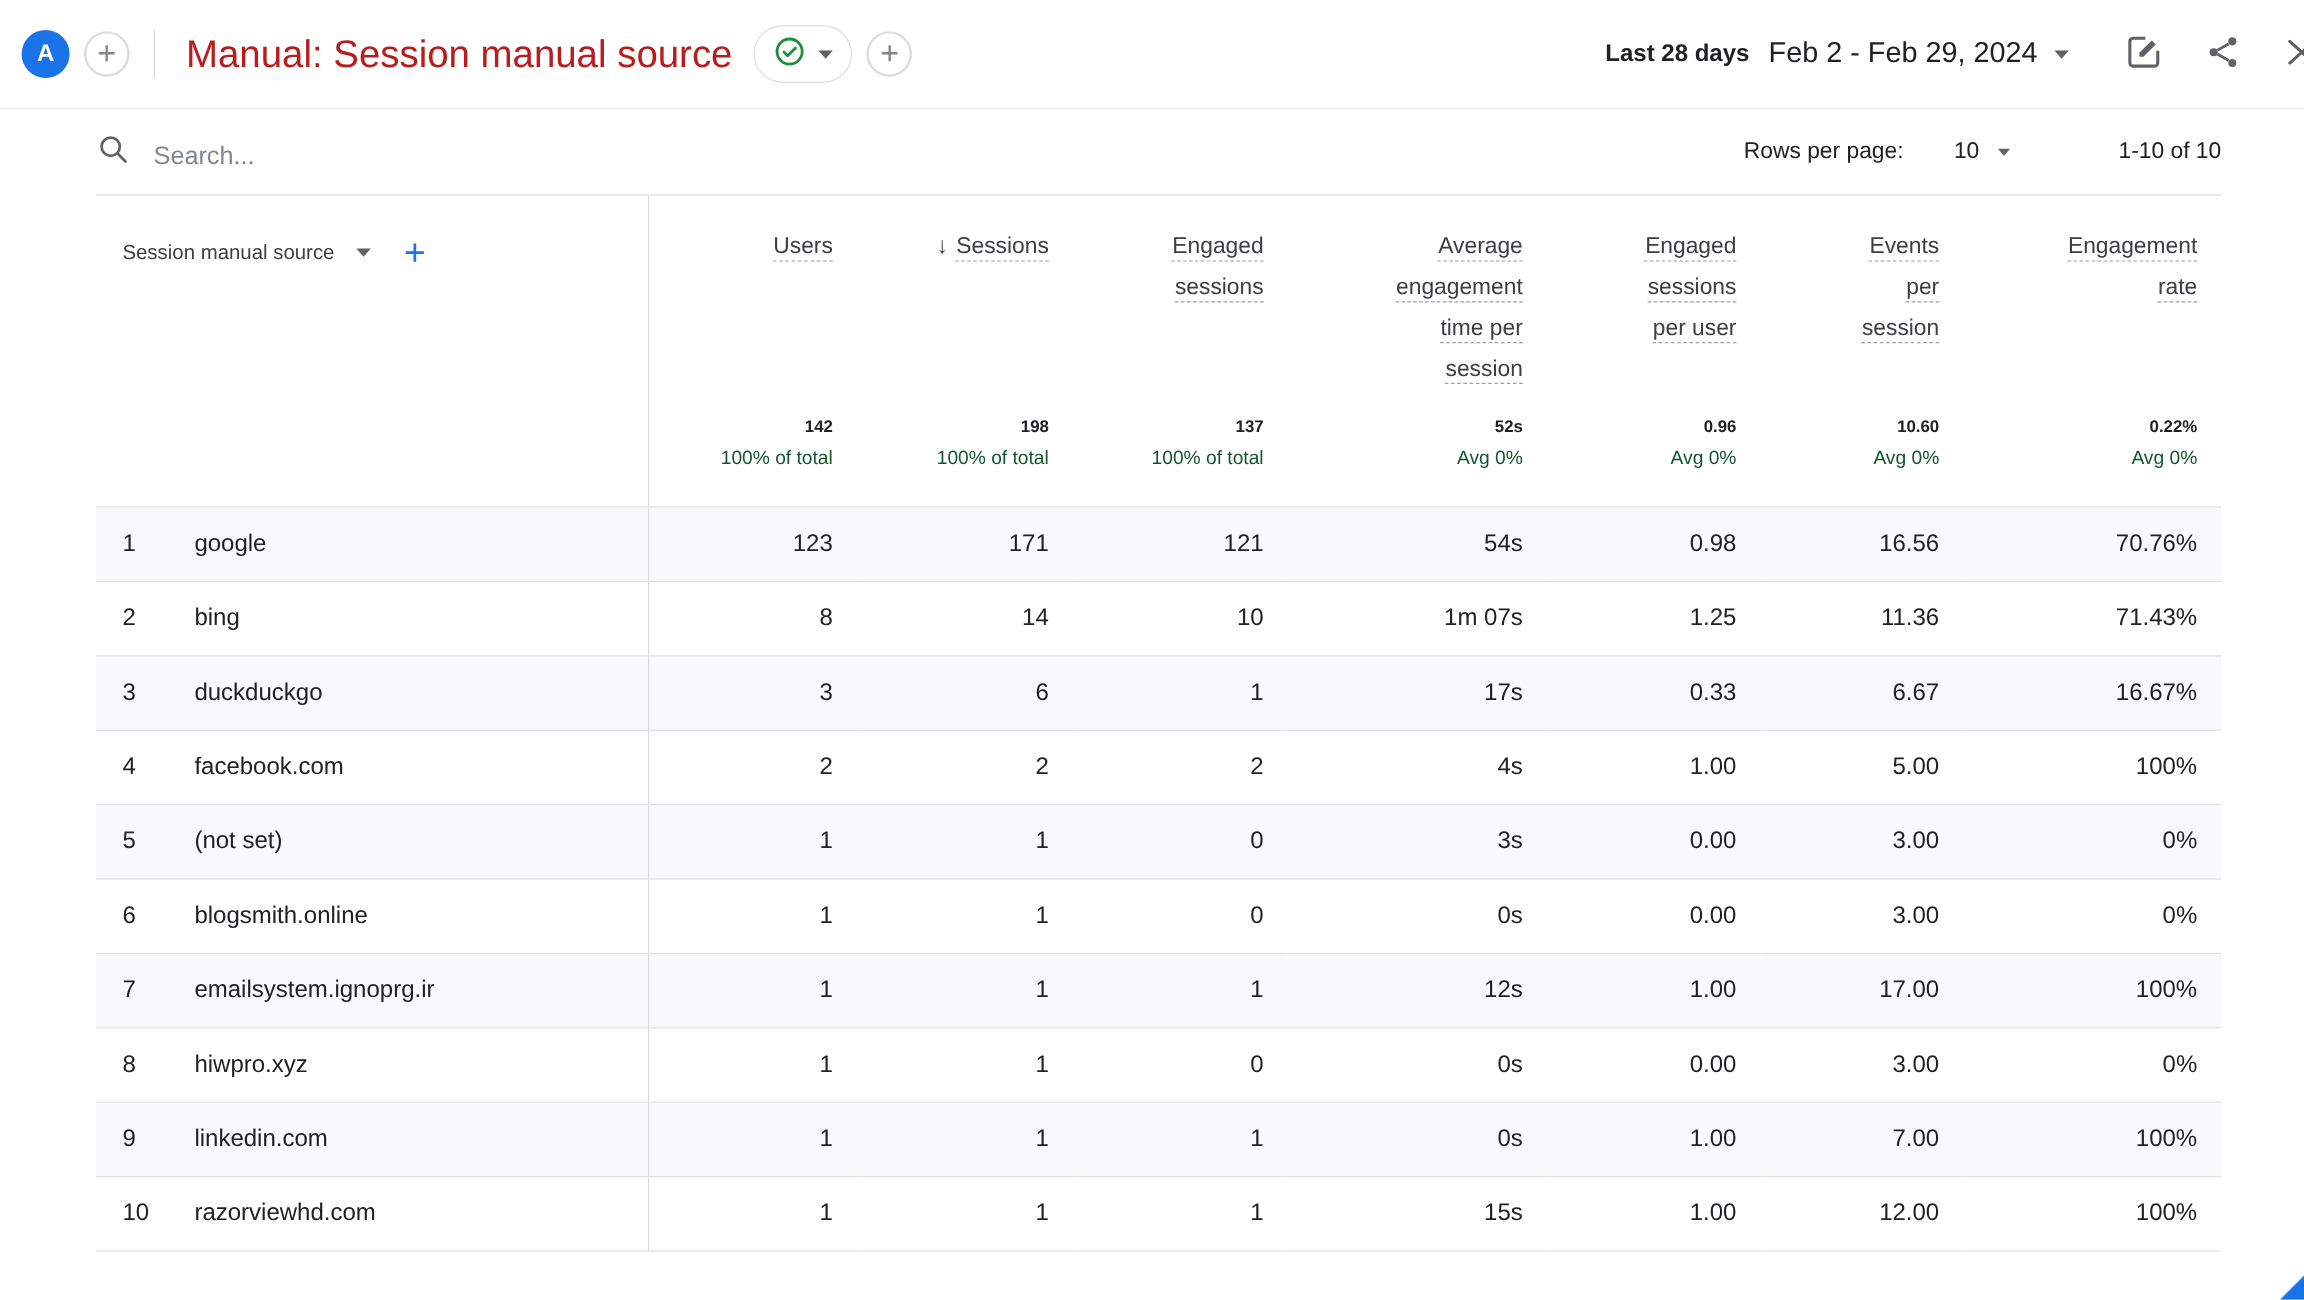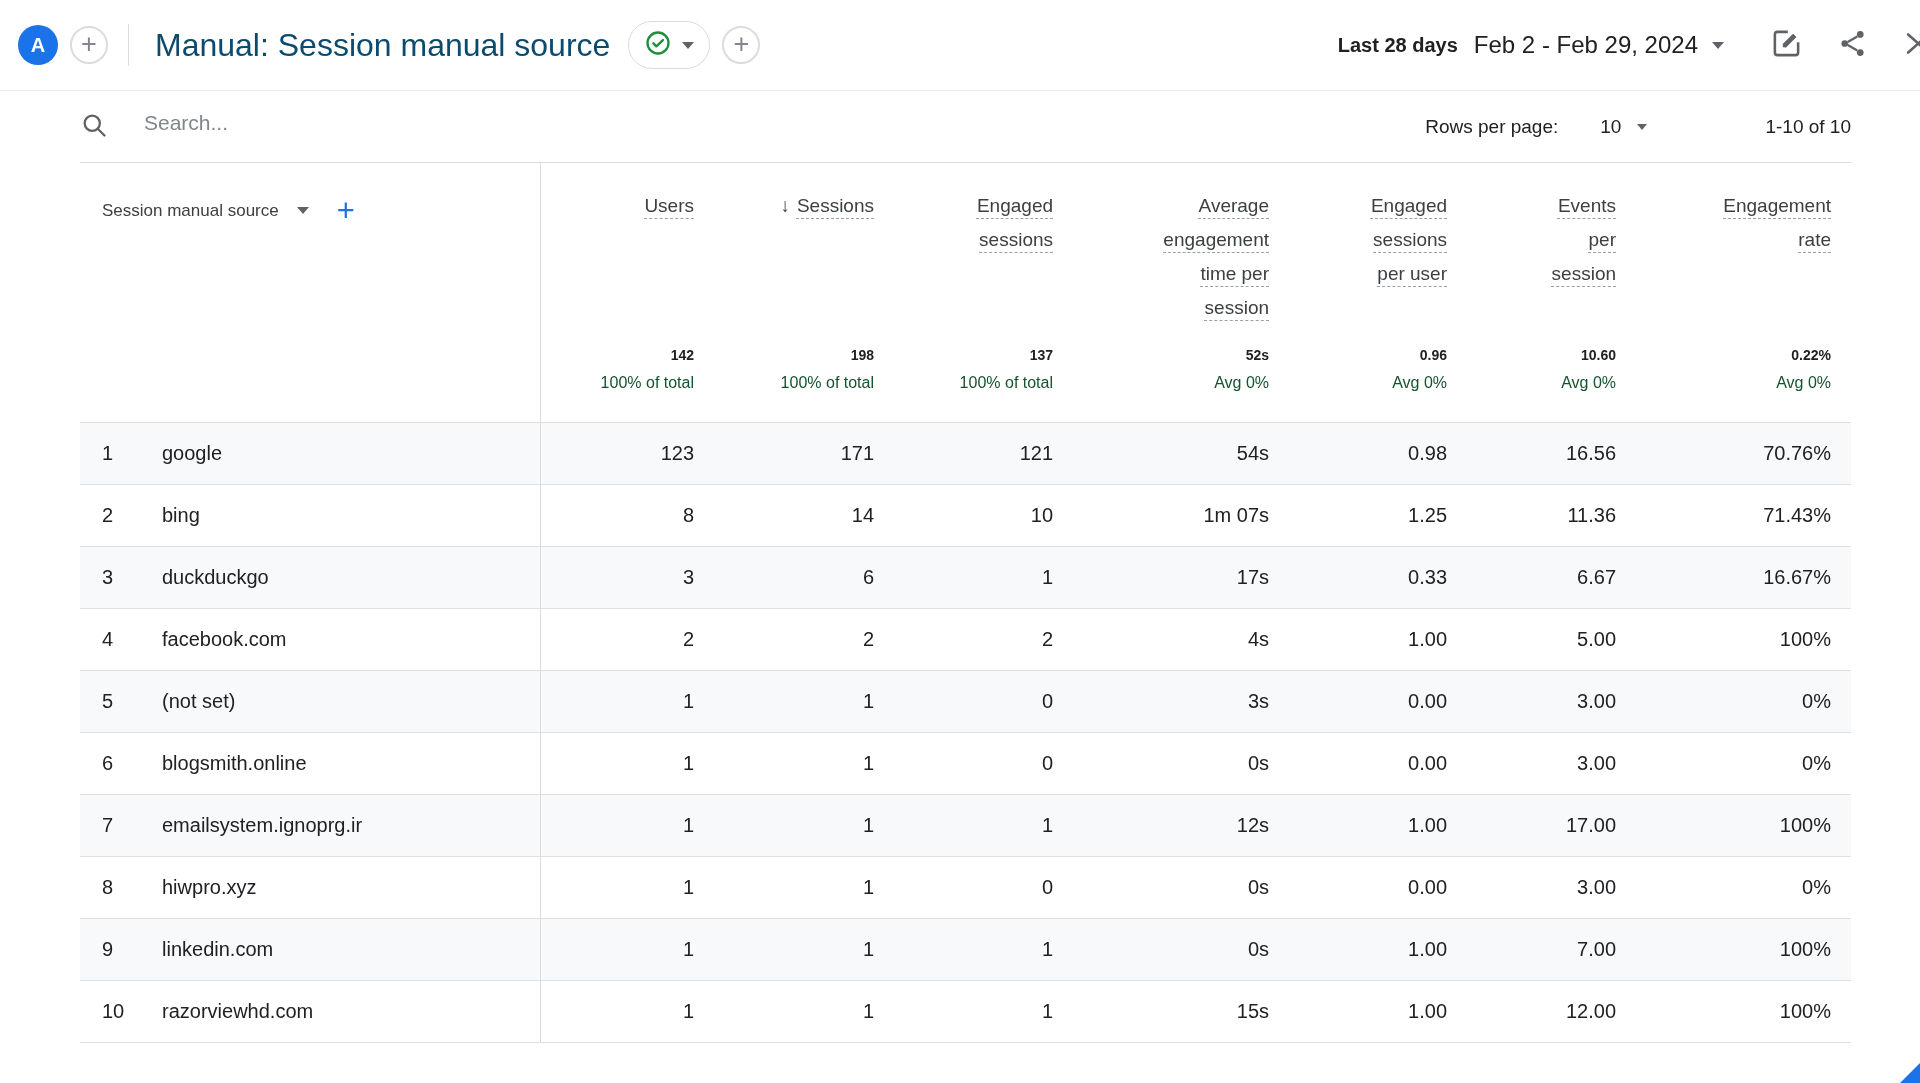--- a/index.html
+++ b/index.html
@@ -11,50 +11,50 @@
                 border-bottom:1px solid #e8eaed; }
   .h-left { display:flex; align-items:center; }
   .avatar { width:40px; height:40px; border-radius:50%; background:#1a73e8; color:#fff;
             display:flex; align-items:center; justify-content:center;
             font-size:20px; font-weight:700; flex:0 0 auto; }
   .plus-btn { width:38px; height:38px; border-radius:50%; border:2px solid #dadce0;
               background:#fff; color:#80868b; font-size:27px; font-weight:300;
               display:flex; align-items:center; justify-content:center; cursor:pointer;
               line-height:1; padding-bottom:2px; margin-left:12px; }
   .v-divider { width:1px; height:42px; background:#dadce0; margin:0 16px 0 20px; }
-  .page-title { font-size:32px; font-weight:400; color:#0c4a6e; margin:0 18px 0 10px;
+  .page-title { font-size:32px; font-weight:400; color:#b91c1c; margin:0 18px 0 10px;
                 white-space:nowrap; }
   .check-pill { display:flex; align-items:center; gap:10px; border:1px solid #dadce0;
                 border-radius:26px; height:48px; padding:0 15px; cursor:pointer; background:#fff; }
   .check-pill svg { width:28px; height:28px; }
   .caret { width:0; height:0; border-left:6px solid transparent;
            border-right:6px solid transparent; border-top:7px solid #5f6368; }
   .h-right { margin-left:auto; display:flex; align-items:center; }
   .date-label { font-weight:700; font-size:20px; white-space:nowrap; }
   .date-value { font-size:24px; margin-left:16px; white-space:nowrap; }
   .h-right > .caret { margin-left:14px; }
   .icon-btn { width:36px; height:36px; border:none; background:none; cursor:pointer;
               margin-left:30px; padding:0; display:flex; align-items:center; justify-content:center; }
   .icon-btn svg { width:31px; height:31px; }
   .icon-btn.first { margin-left:44px; }
   .icon-btn.clipped { margin-right:-16px; }
 
   
   .content { margin:0 69px 0 80px; }
 
   .toolbar { height:72px; display:flex; align-items:center; border-bottom:1px solid #dadce0; }
-  .search-box { display:flex; align-items:flex-start; gap:36px; }
+  .search-box { display:flex; align-items:flex-end; gap:20px; }
   .search-box svg { width:28px; height:28px; }
   .search-input { border:none; outline:none; font-size:21px; font-family:inherit;
                   color:#202124; width:420px; background:transparent; }
   .search-input::placeholder { color:#80868b; }
   .toolbar-right { margin-left:auto; display:flex; align-items:center; font-size:19px; color:#202124; }
   .rpp-select { display:flex; align-items:center; gap:16px; margin-left:42px; cursor:pointer; }
   .rpp-select .caret { border-top-width:6px; border-left-width:5px; border-right-width:5px; }
-  .pagination { margin-left:118px; }
+  .pagination { margin-left:90px; }
 
   
   table.report { border-collapse:collapse; table-layout:fixed; width:1771px; }
 
   .th-dim { border-right:1px solid #dadce0; border-bottom:1px solid #e0e0e0;
             vertical-align:top; text-align:left; padding:32px 0 0 22px; }
   .dim-wrap { display:flex; align-items:center; gap:18px; }
   .dim-label { font-size:17px; font-weight:400; color:#3c4043; cursor:pointer; }
   .plus-blue { color:#1a73e8; font-size:31px; font-weight:400; line-height:1;
                margin-left:10px; cursor:pointer; }

